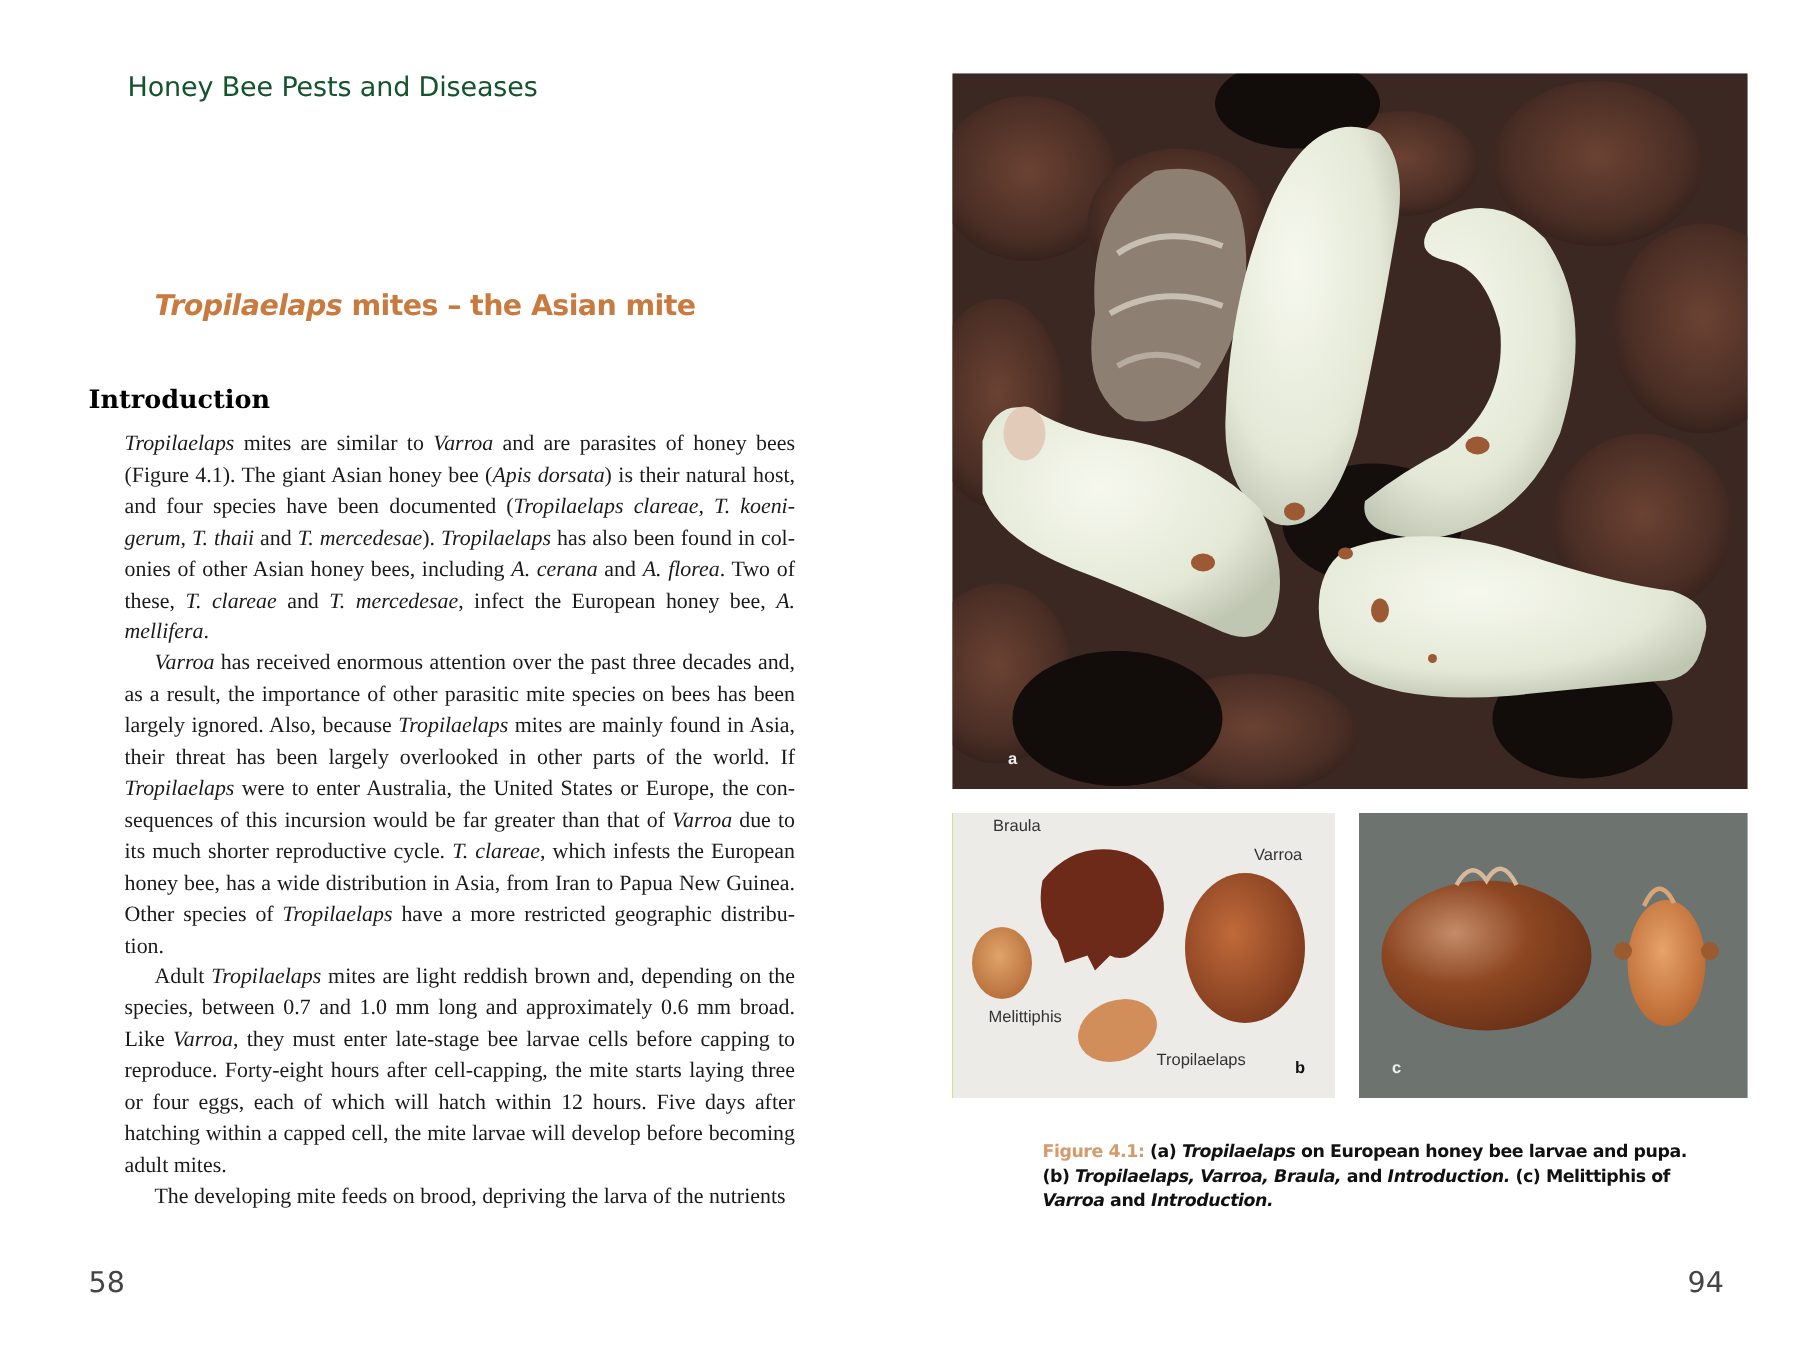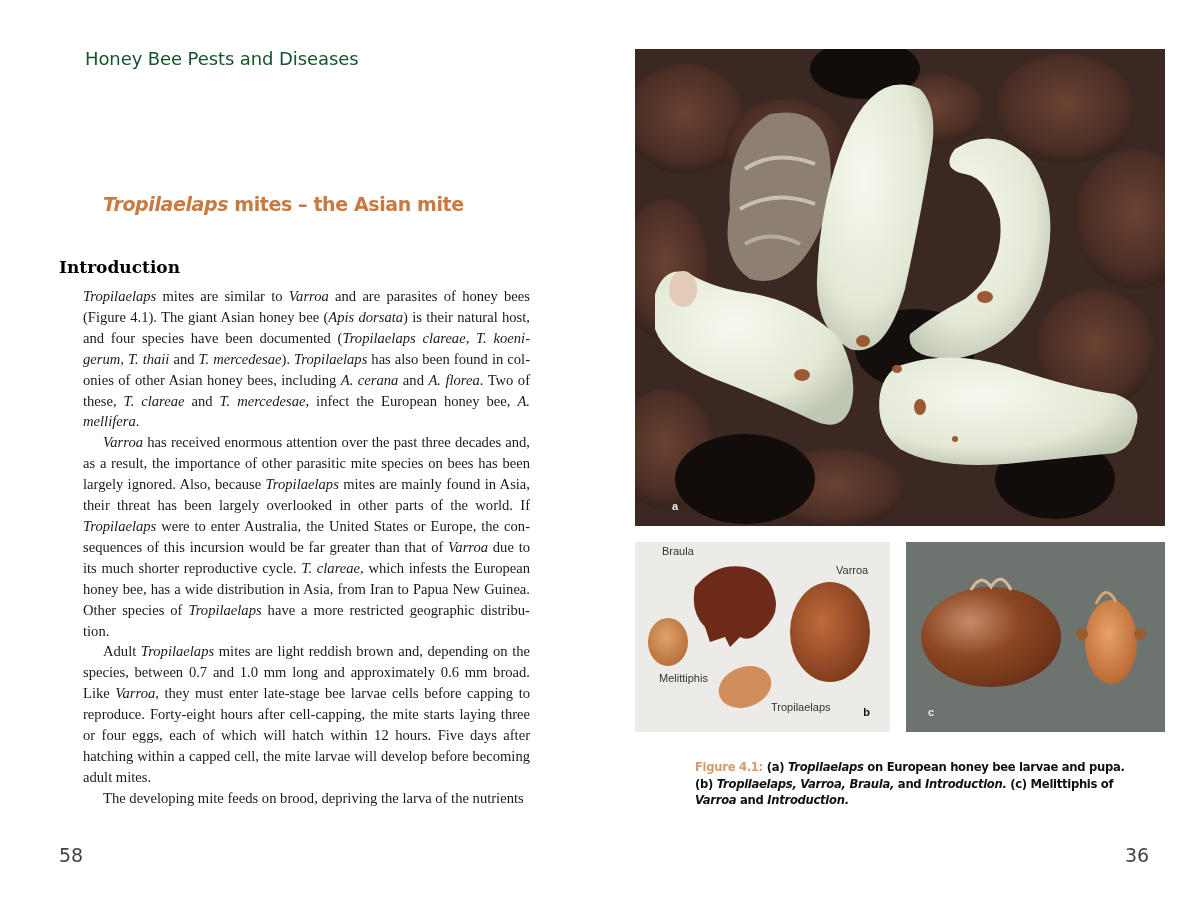--- a/index.html
+++ b/index.html
@@ -193,14 +193,14 @@
       <ellipse cx="205" cy="100" rx="26" ry="42" fill="url(#tropC)"></ellipse>
       <path d="M190 62 Q200 40 210 60" stroke="#d8a676" stroke-width="3" fill="none"></path>
       <circle cx="176" cy="92" r="6" fill="#9a5b30"></circle>
       <circle cx="234" cy="92" r="6" fill="#9a5b30"></circle>
     </svg>
     <span class="panel-letter">c</span>
   </div>
 
   <div class="caption"><span class="cap-label">Figure 4.1:</span><span><span> (a) </span><i>Tropilaelaps</i><span> on European honey bee larvae and pupa. (b) </span><i>Tropilaelaps, Varroa, Braula,</i><span> and </span><i>Introduction.</i><span> (c) Melittiphis of </span><i>Varroa</i><span> and </span><i>Introduction.</i></span></div>
 
-  <div class="folio folio-right">36</div>
+  <div class="folio folio-right">94</div>
 </div>
 
 </body></html>

